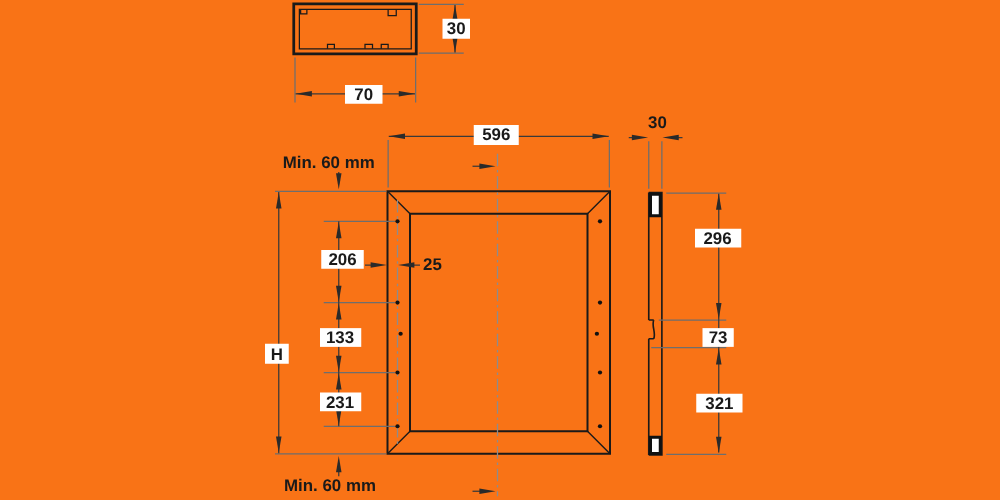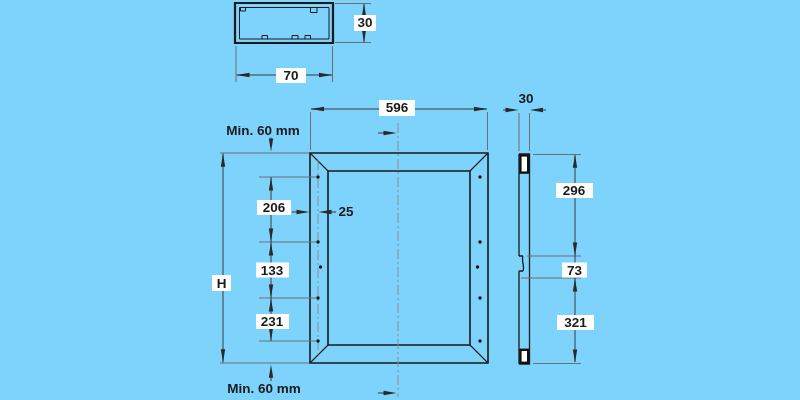--- a/index.html
+++ b/index.html
@@ -1,16 +1,16 @@
 <!DOCTYPE html>
 <html><head>
 <meta charset="utf-8">
 <style>
   html,body{margin:0;padding:0;background:#fff;}
-  .canvas{position:relative;width:800px;height:400px;background:#7dd3fc;overflow:hidden;
+  .canvas{position:relative;width:800px;height:400px;background:#f97316;overflow:hidden;
           font-family:"Liberation Sans", sans-serif;}
   svg text{font-family:"Liberation Sans", sans-serif;font-weight:bold;fill:#1a1a1a;}
   .dim-label{font-size:13.5px;}
   .obj{stroke:#1a1a1a;fill:none;}
   .dim{stroke:#3a3a3a;fill:none;stroke-width:1;}
   .ext{stroke:#6e6e6e;fill:none;stroke-width:1;}
   .cl{stroke:#8c8c8c;fill:none;stroke-width:1;stroke-dasharray:10 3 2 3;}
   .arrow{fill:#2a2a2a;stroke:none;}
   .bg{fill:#ffffff;stroke:none;}
   .hole{fill:#111;stroke:none;}

